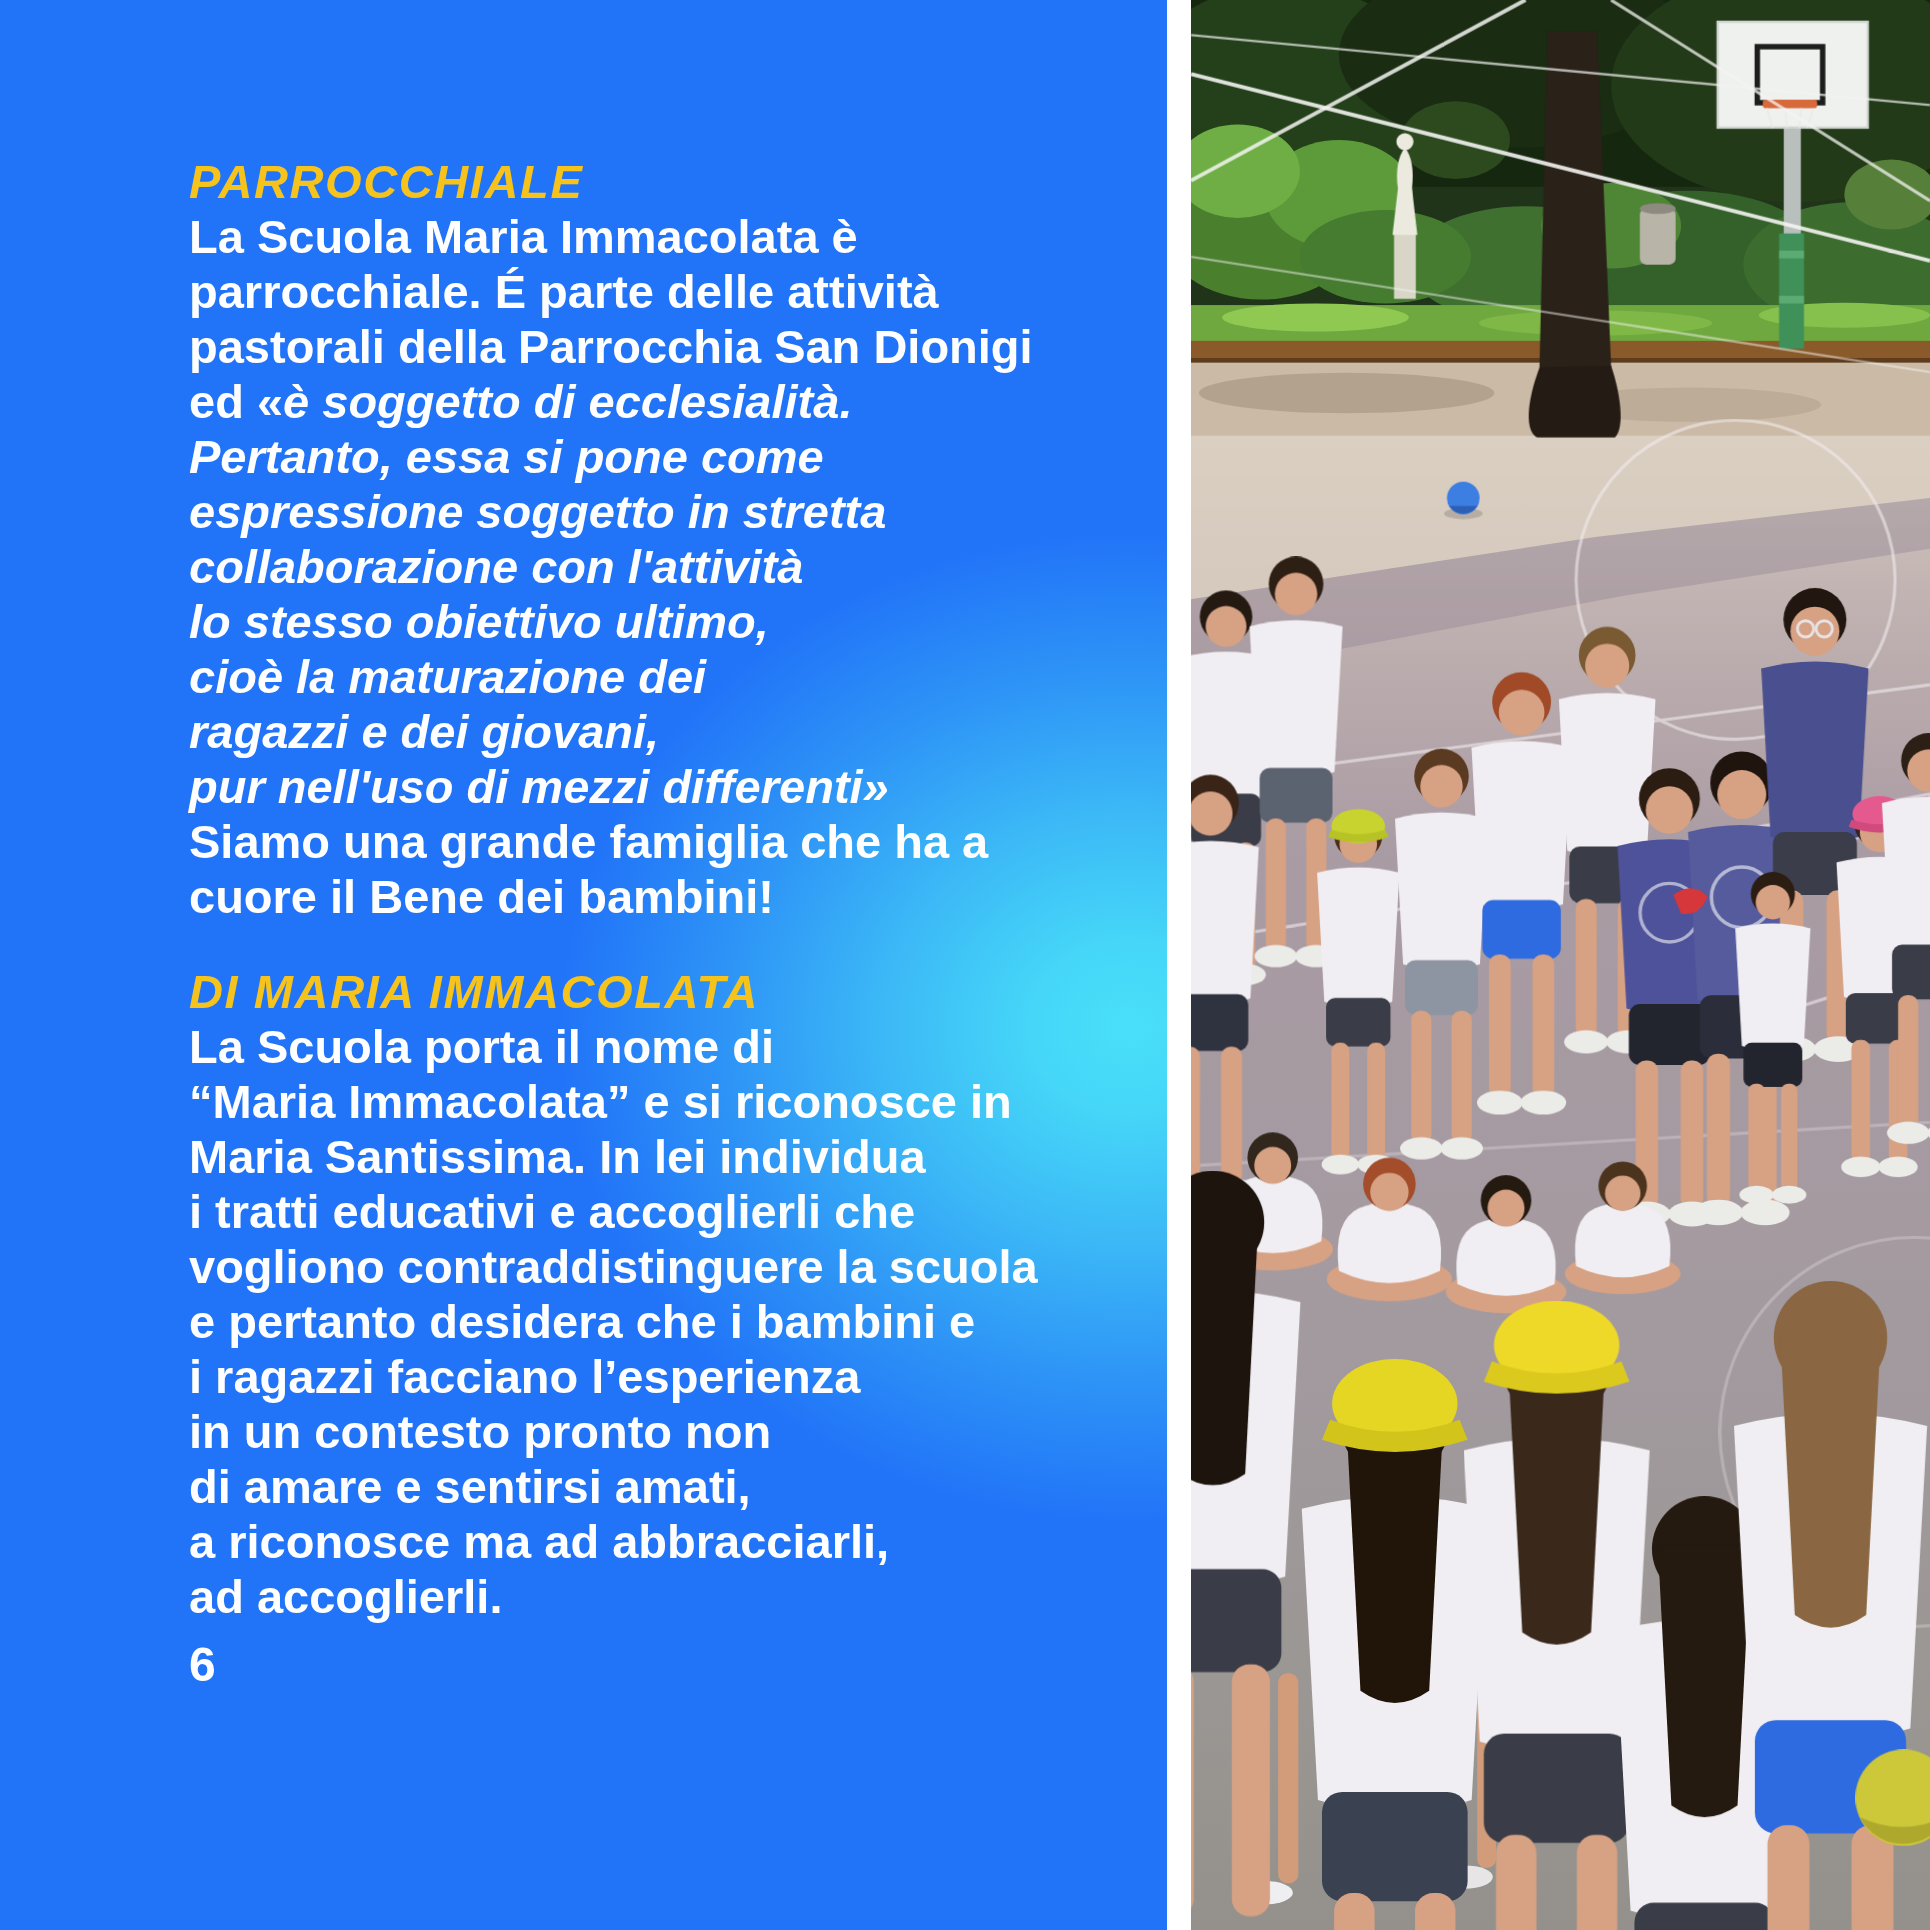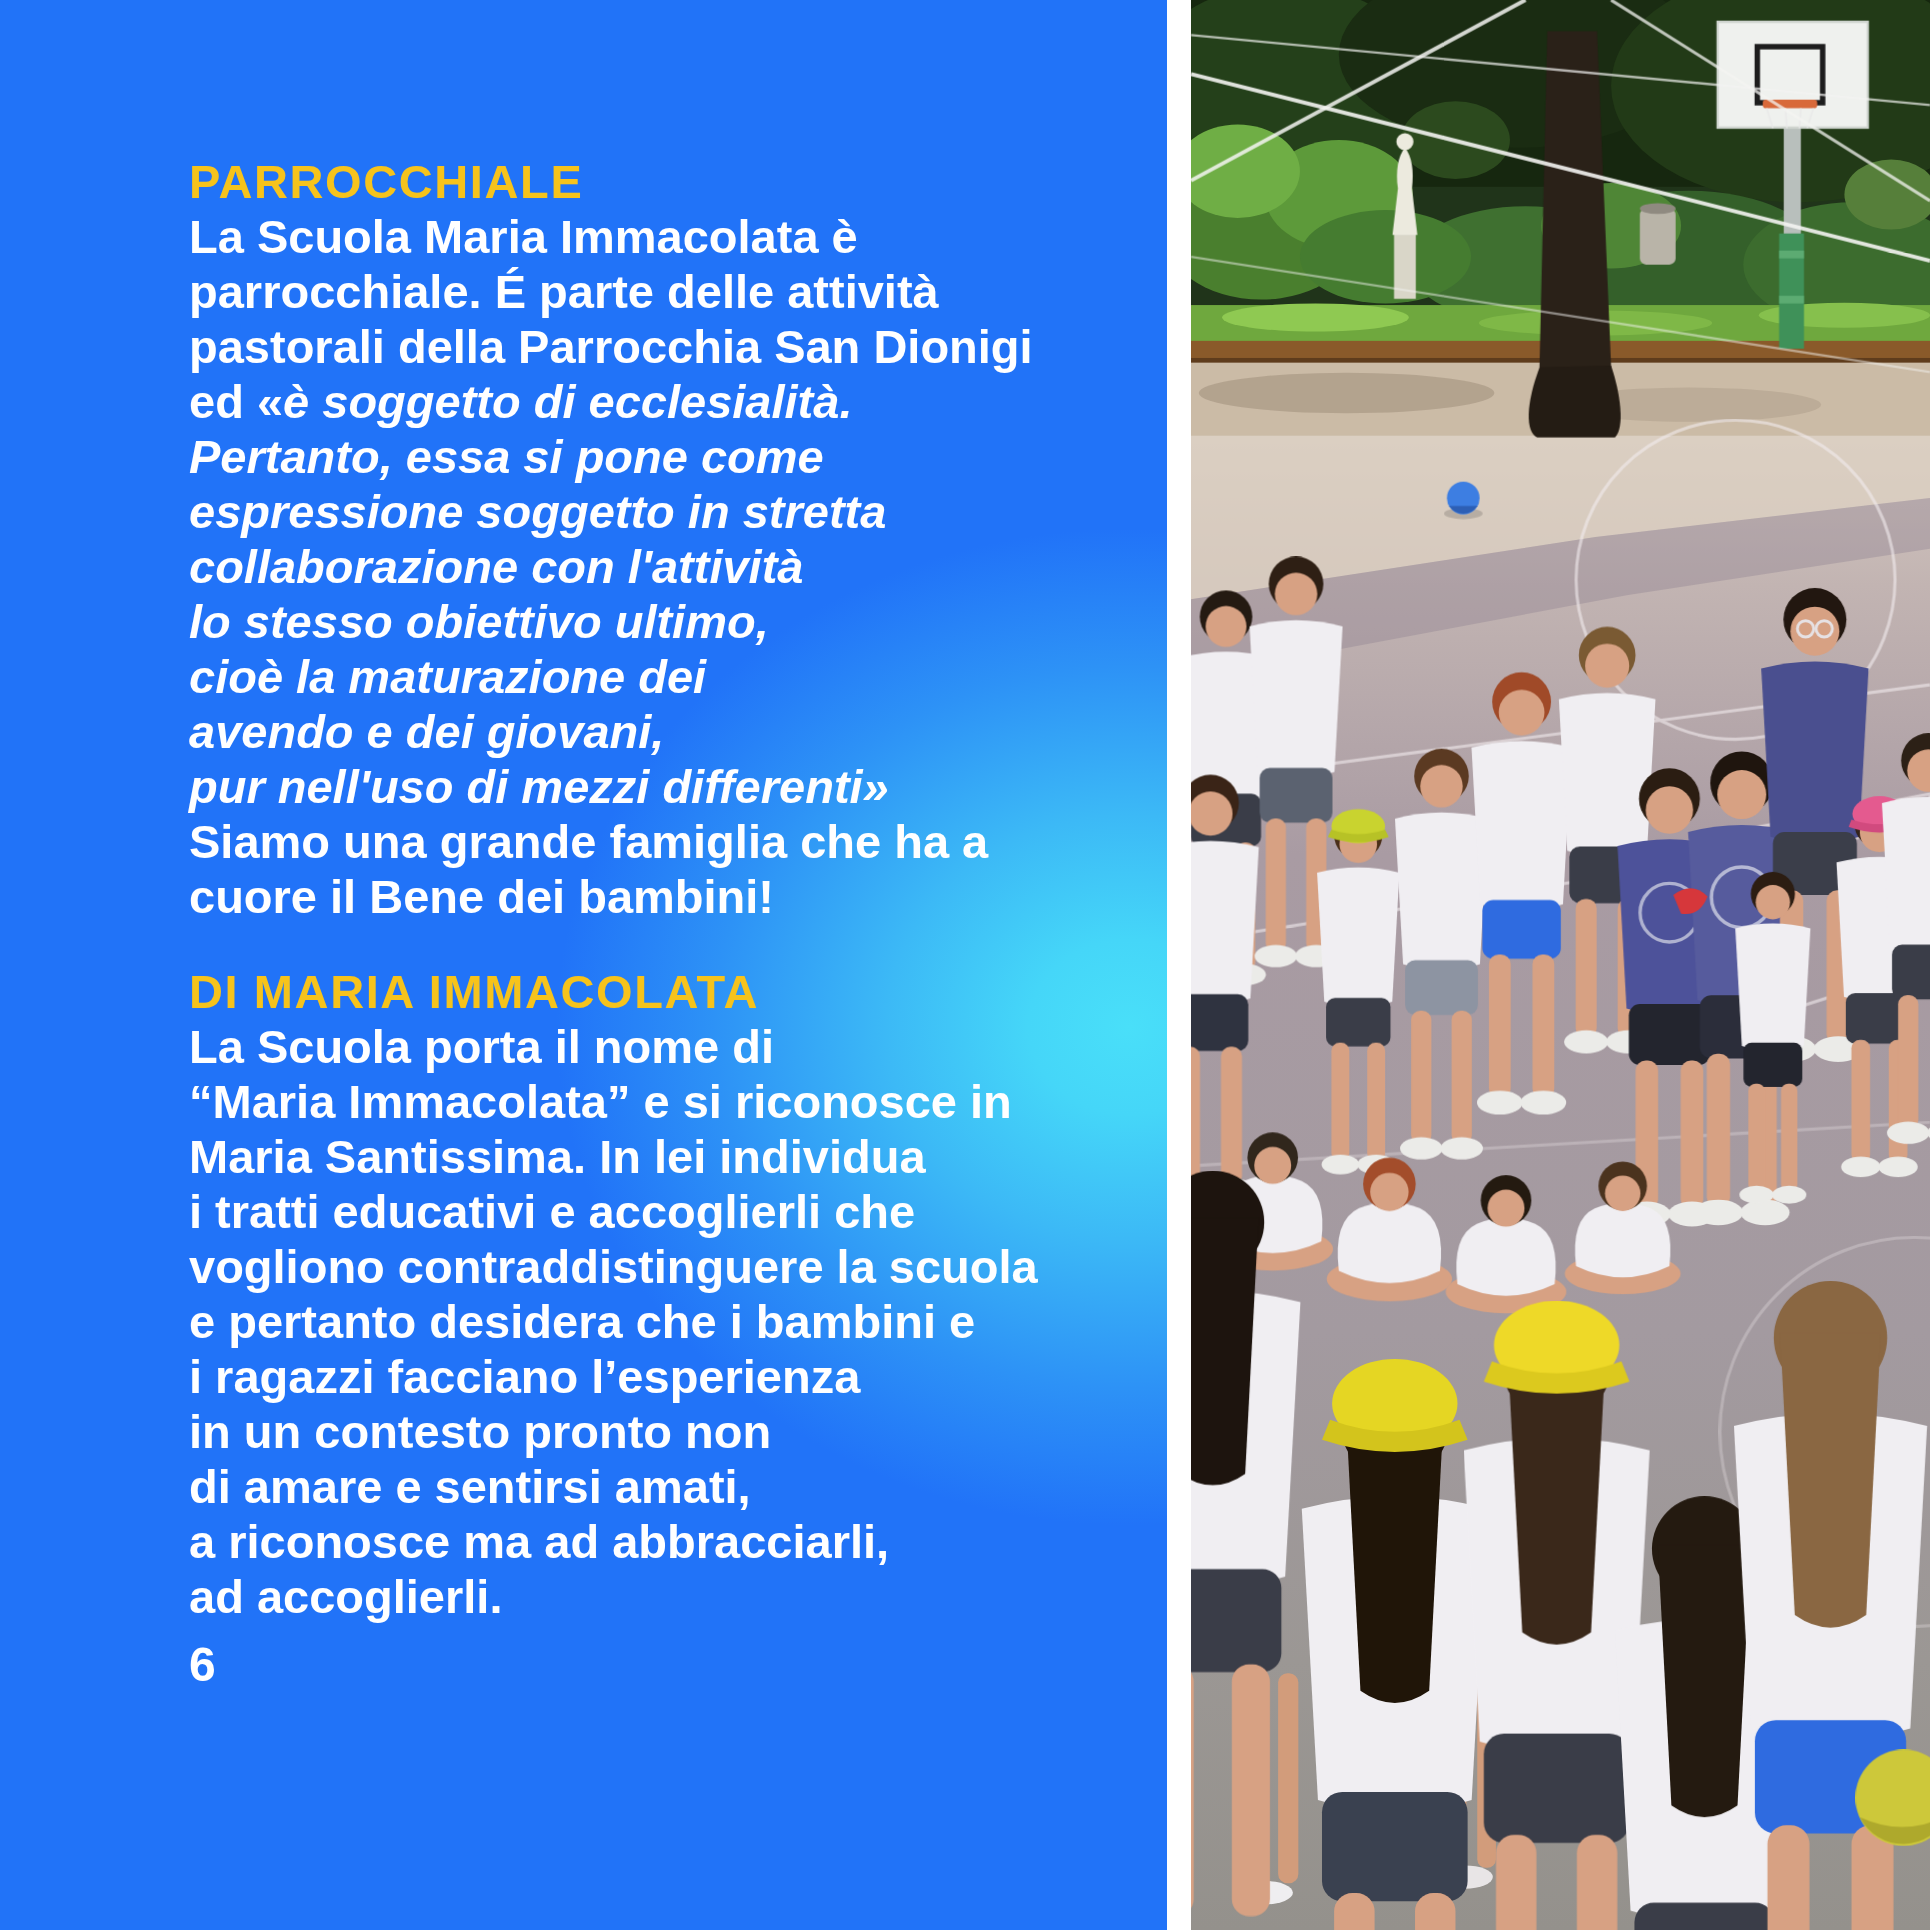--- a/index.html
+++ b/index.html
@@ -13,21 +13,21 @@
     position:absolute;left:0;top:0;width:1167px;height:1930px;
     background:
       radial-gradient(716px 623px at 1129px 1027px,
         #49dff9 0%, #45d6f8 14%, #3cb9f6 34%, #2d92f6 58%, #2173f8 80%, #2173f8 100%);
   }
   .text-col{
     position:absolute;left:189px;top:154px;width:973px;
     color:#ffffff;font-weight:bold;font-size:47px;line-height:55px;
   }
   .sec-heading{
-    color:#f6c31c;font-weight:bold;letter-spacing:1.6px;white-space:nowrap;
+    color:#f6c31c;font-weight:bold;letter-spacing:1.6px;white-space:nowrap;font-style:italic;
   }
   .sec-body .line{white-space:nowrap;}
   .sec-body .it{font-style:italic;text-align:center;}
   .section + .section{margin-top:40px;}
   .page-num{margin-top:12.5px;font-size:48px;}
   
   .photo{
     position:absolute;left:1191px;top:0;width:739px;height:1930px;margin:0;
     overflow:hidden;background:#a99da5;
   }
@@ -44,21 +44,21 @@
       <div class="sec-body">
           <div class="line"><span>La Scuola Maria Immacolata è</span></div>
           <div class="line"><span>parrocchiale. É parte delle attività</span></div>
           <div class="line"><span>pastorali della Parrocchia San Dionigi</span></div>
           <div class="line"><span>ed «</span><span class="it">è soggetto di ecclesialità.</span></div>
           <div class="line"><span class="it">Pertanto, essa si pone come</span></div>
           <div class="line"><span class="it">espressione soggetto in stretta</span></div>
           <div class="line"><span class="it">collaborazione con l'attività</span></div>
           <div class="line"><span class="it">lo stesso obiettivo ultimo,</span></div>
           <div class="line"><span class="it">cioè la maturazione dei</span></div>
-          <div class="line"><span class="it">avendo e dei giovani,</span></div>
+          <div class="line"><span class="it">ragazzi e dei giovani,</span></div>
           <div class="line"><span class="it">pur nell'uso di mezzi differenti»</span></div>
           <div class="line"><span>Siamo una grande famiglia che ha a</span></div>
           <div class="line"><span>cuore il Bene dei bambini!</span></div>
         </div>
     </div>
 
     <div class="section">
       <div class="sec-heading">DI MARIA IMMACOLATA</div>
       <div class="sec-body">
           <div class="line"><span>La Scuola porta il nome di</span></div>

